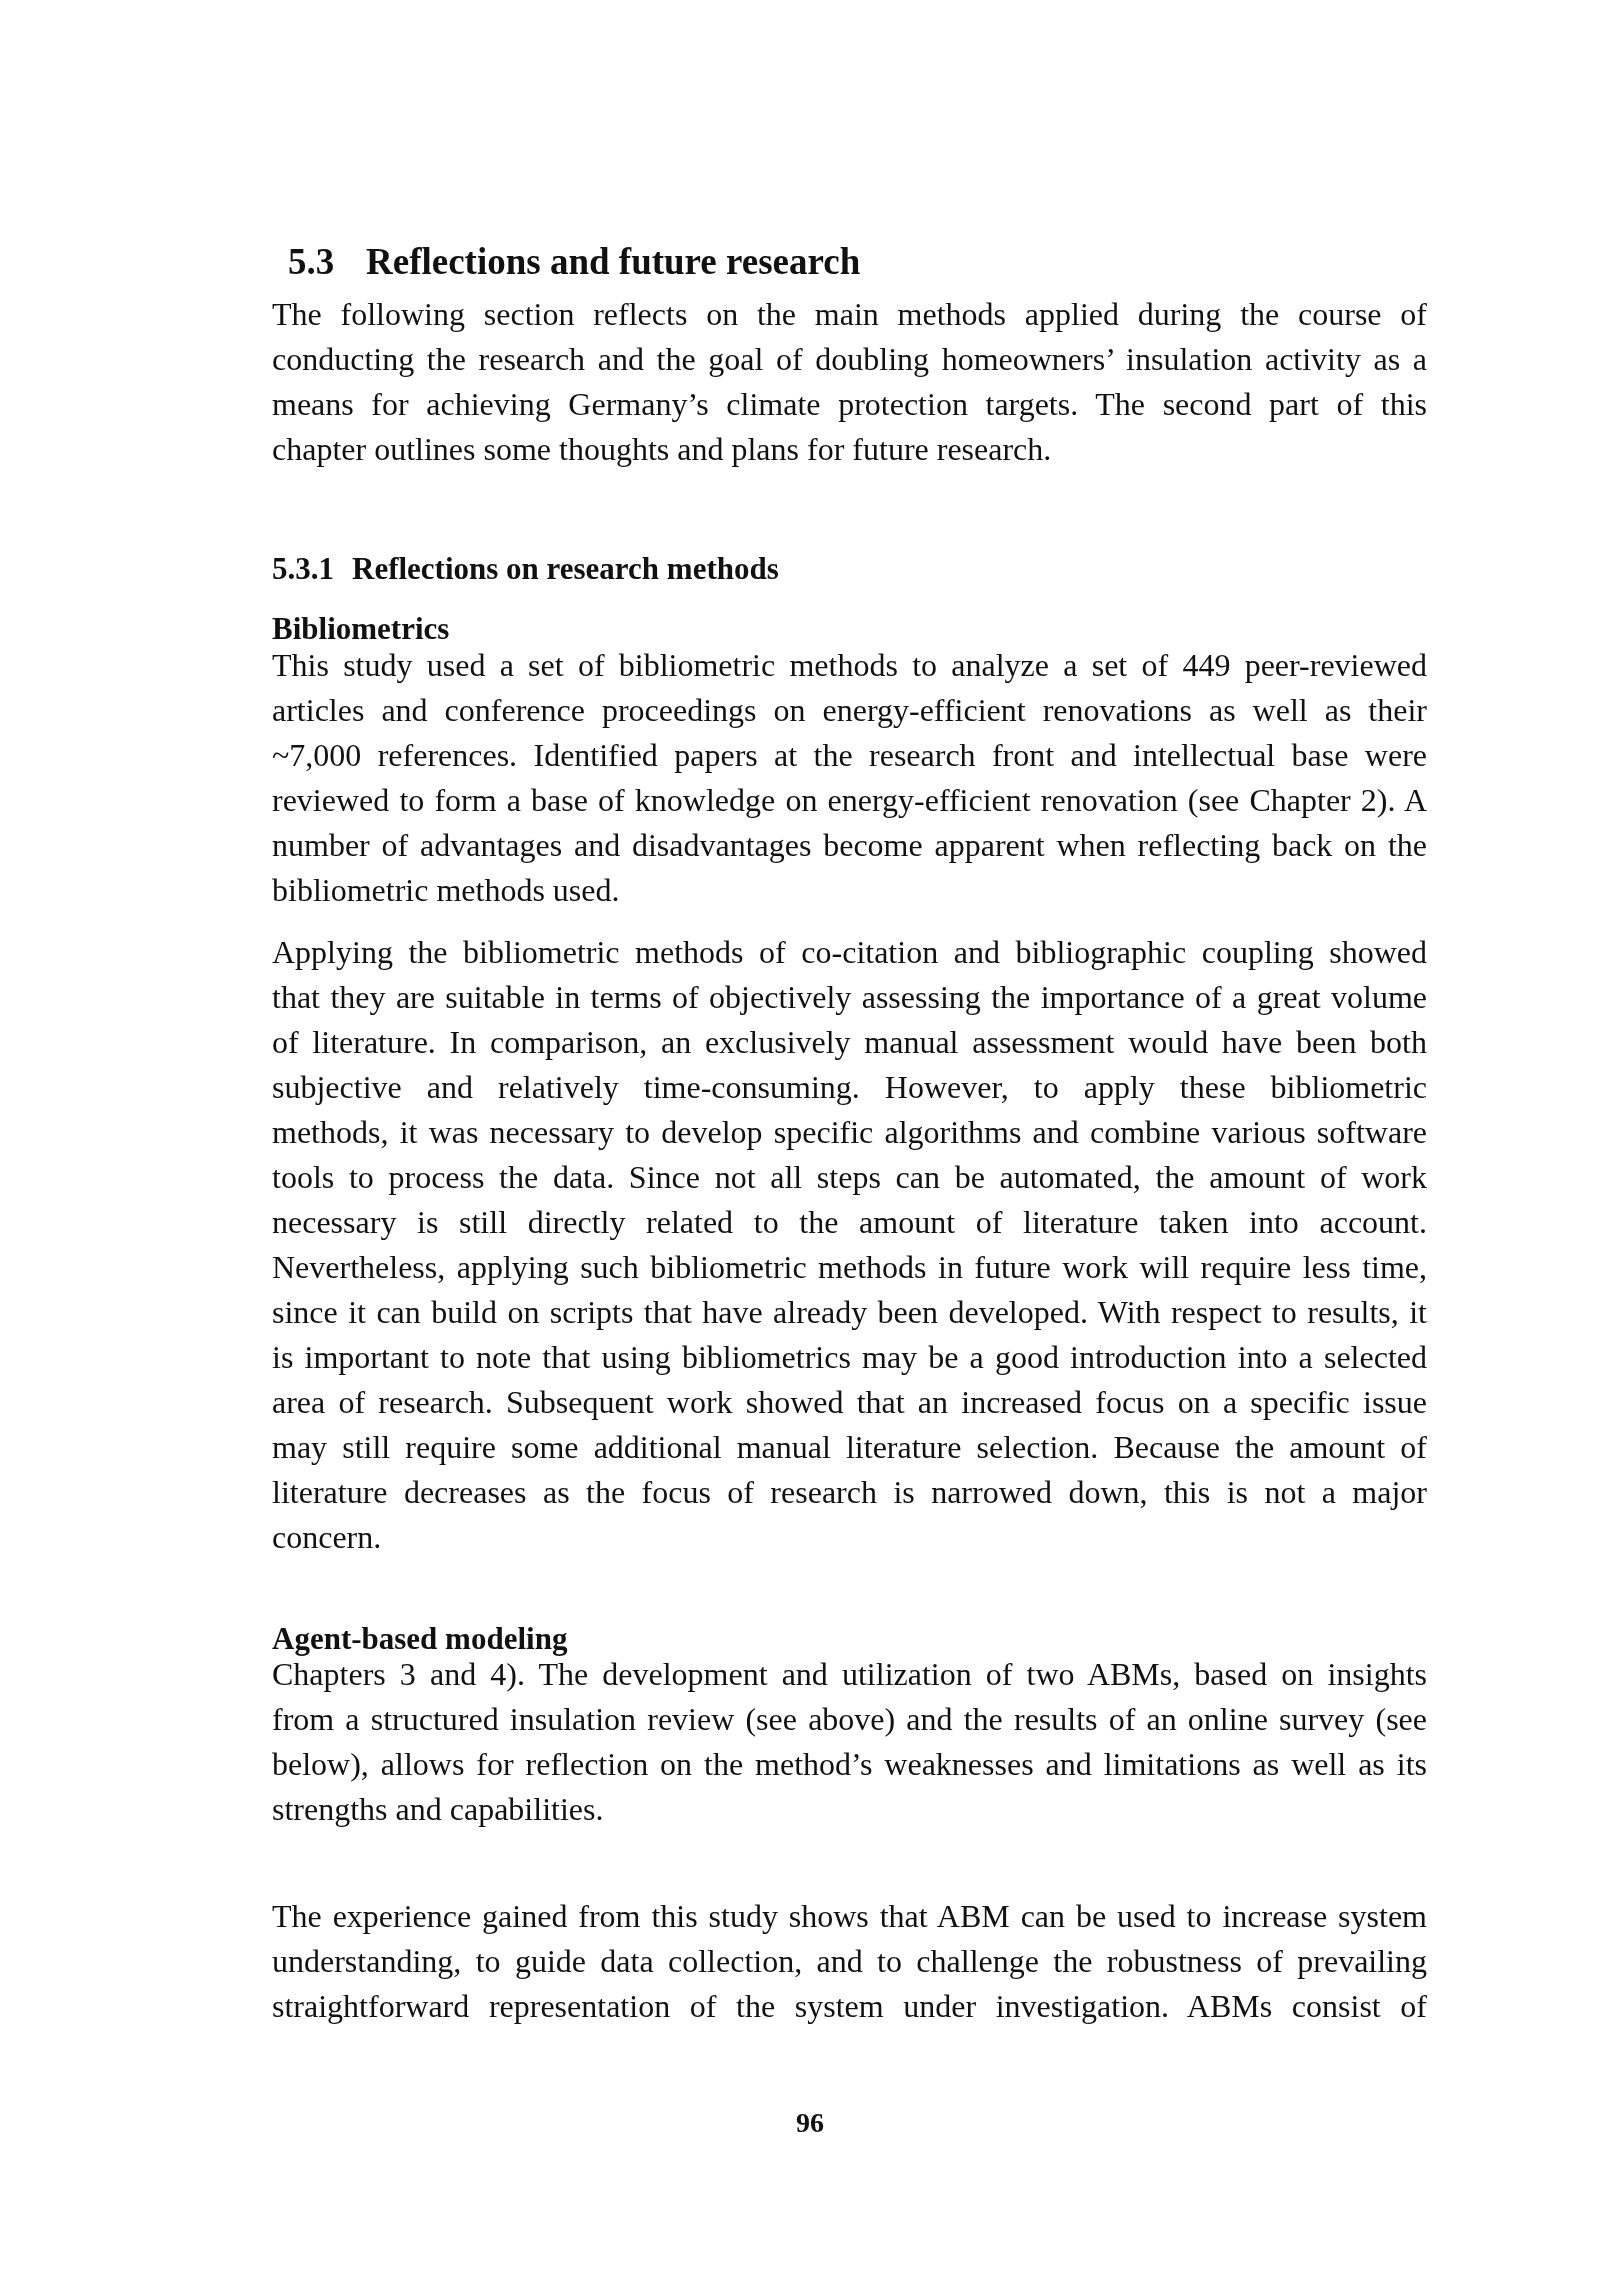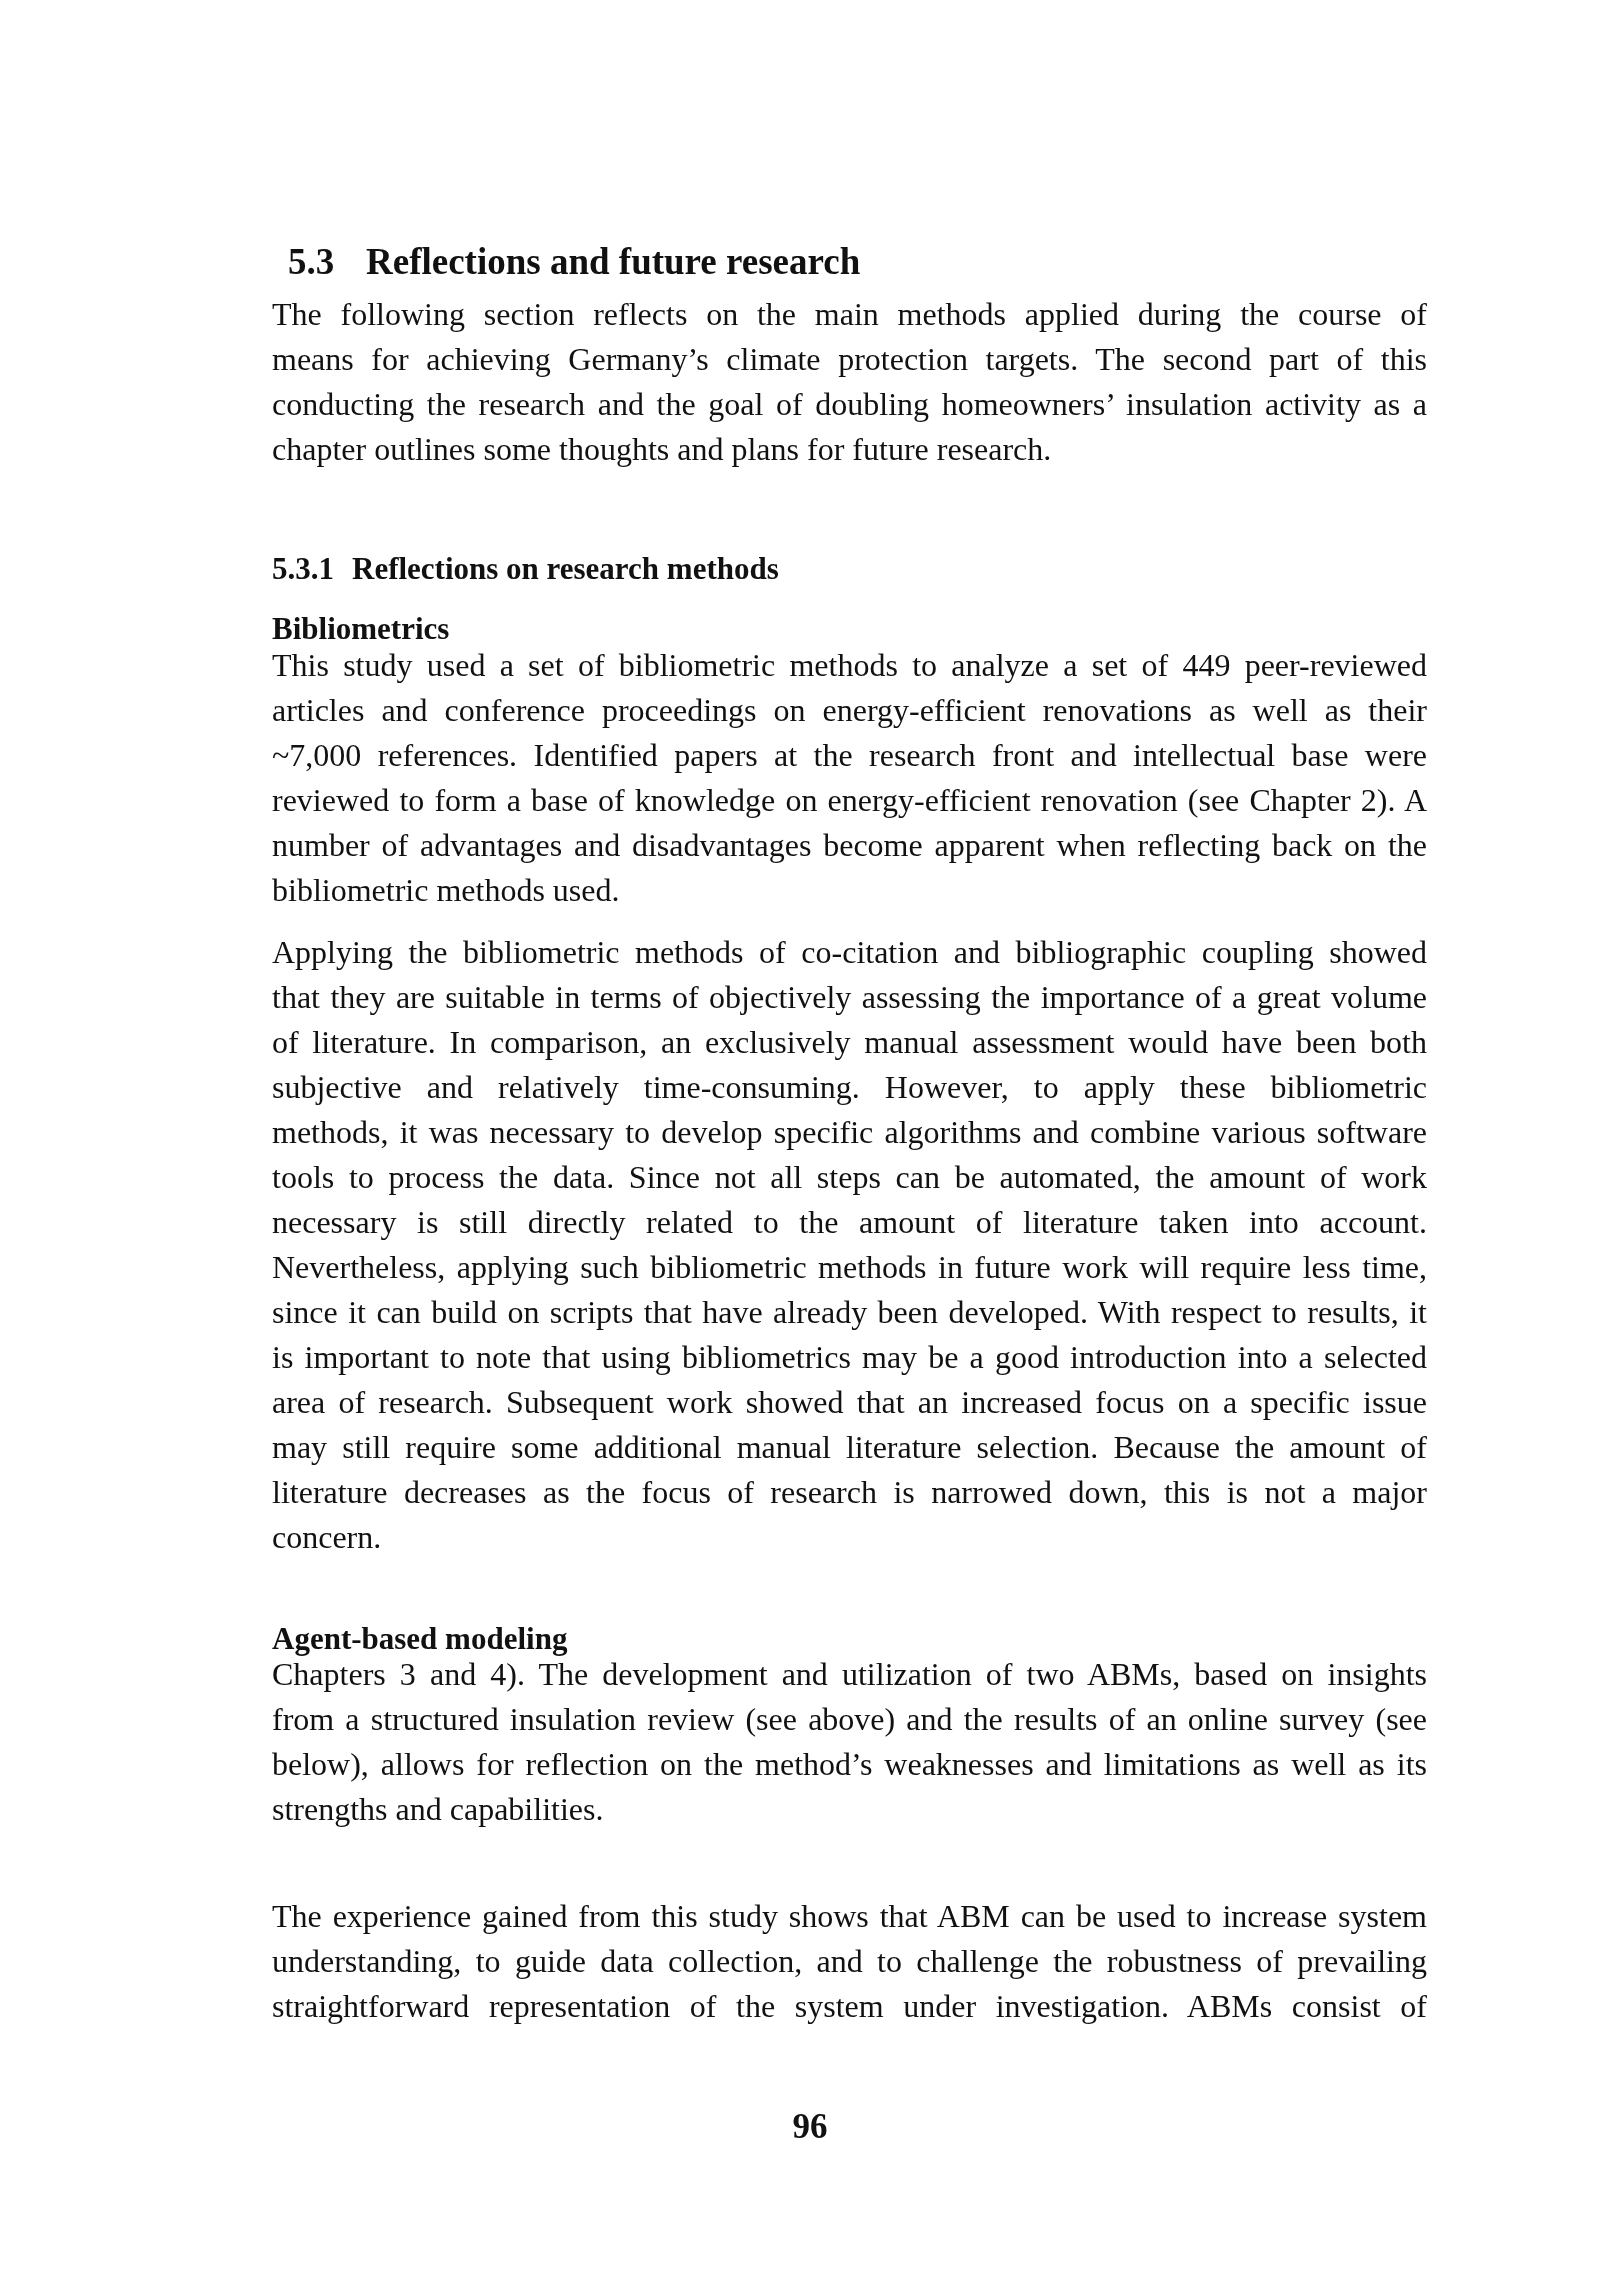--- a/index.html
+++ b/index.html
@@ -21,36 +21,36 @@
   .h3 .num { display: inline-block; width: 80px; }
   .para { position: absolute; left: 0; width: 1155px; font-size: 32px; }
   .line {
     display: block; height: 45px; line-height: 45px;
     text-align: justify; text-align-last: justify; white-space: nowrap;
   }
   .line.last { text-align-last: left; }
   .pageno {
     position: absolute; left: 0; width: 1620px; top: 2107px;
     text-align: center; font-family: "Liberation Serif", serif;
-    font-size: 35px; font-weight: bold; color: #111;
+    font-size: 28px; font-weight: bold; color: #111;
   }
 </style>
 </head>
 <body>
 
 <div class="page">
 
   <div class="h2">
     <span class="num">5.3</span><span>Reflections and future research</span>
   </div>
 
   <div class="para" style="top:292px">
     <span class="line">The following section reflects on the main methods applied during the course of</span>
+    <span class="line">conducting the research and the goal of doubling homeowners’ insulation activity as a</span>
     <span class="line">means for achieving Germany’s climate protection targets. The second part of this</span>
-    <span class="line">conducting the research and the goal of doubling homeowners’ insulation activity as a</span>
     <span class="line last">chapter outlines some thoughts and plans for future research.</span>
   </div>
 
   <div class="h3" style="top:519px">
     <span class="num">5.3.1</span><span>Reflections on research methods</span>
   </div>
 
   <div class="h3" style="top:579px">Bibliometrics</div>
 
   <div class="para" style="top:643px">

